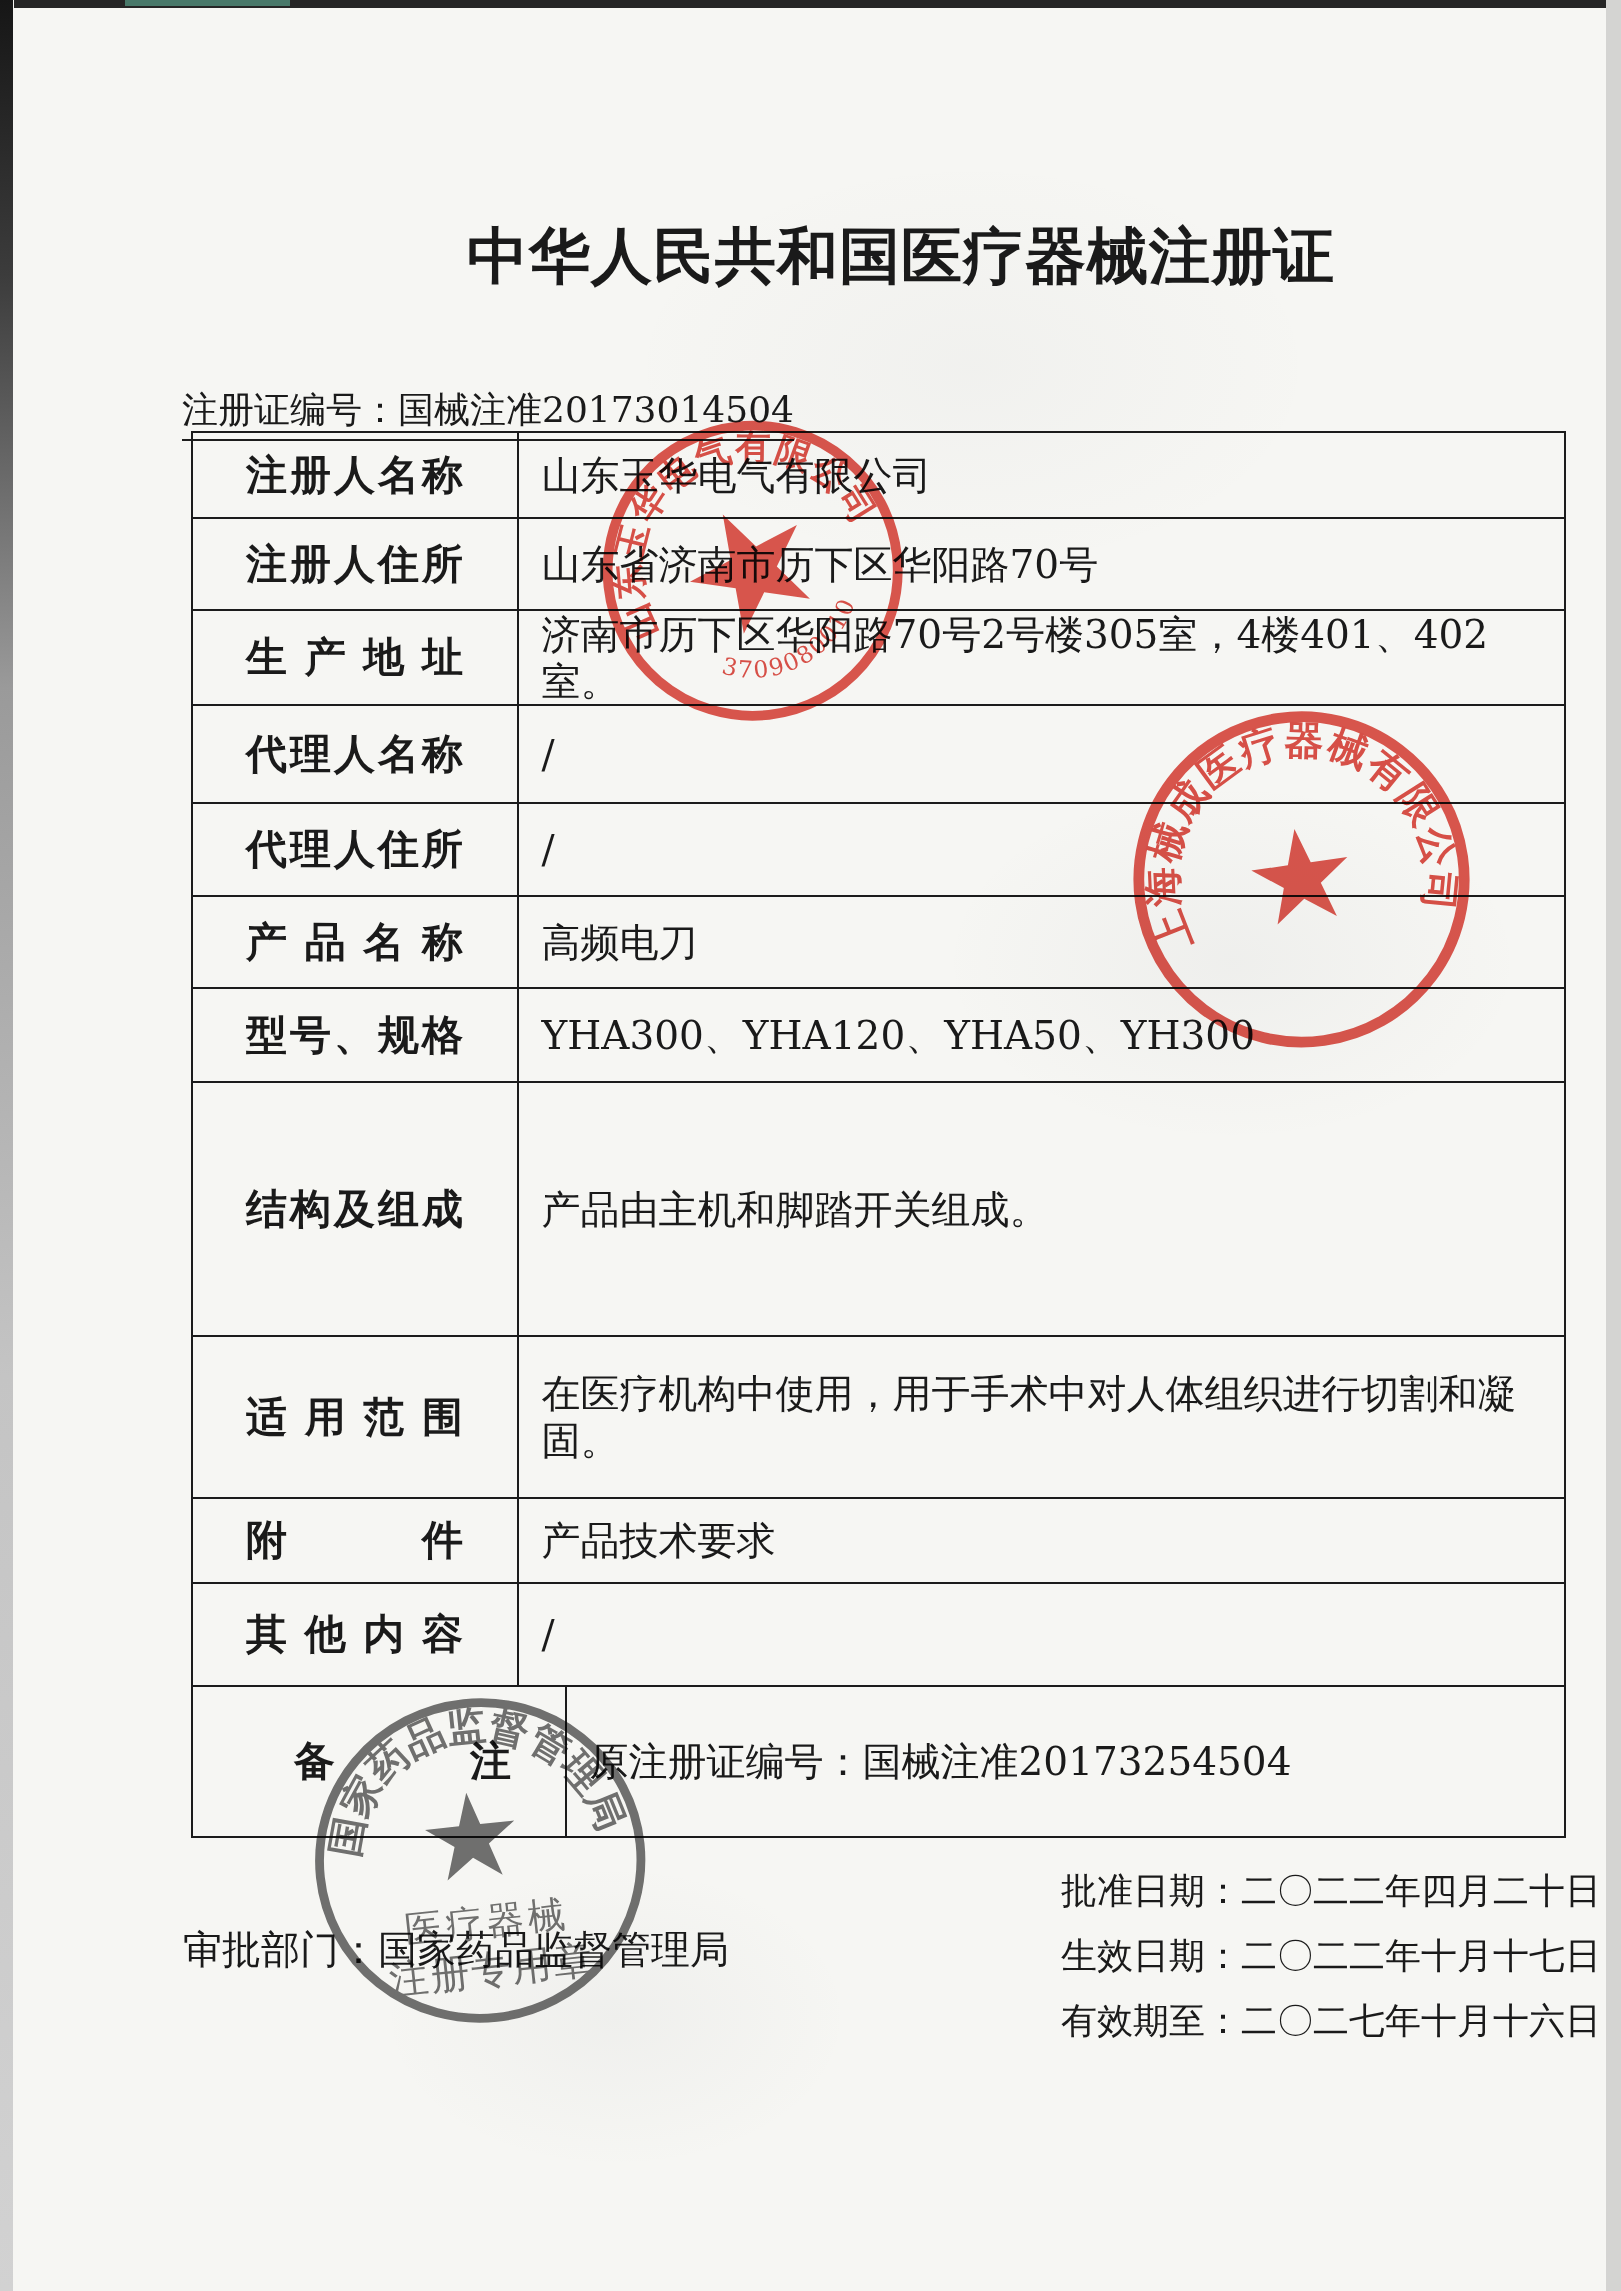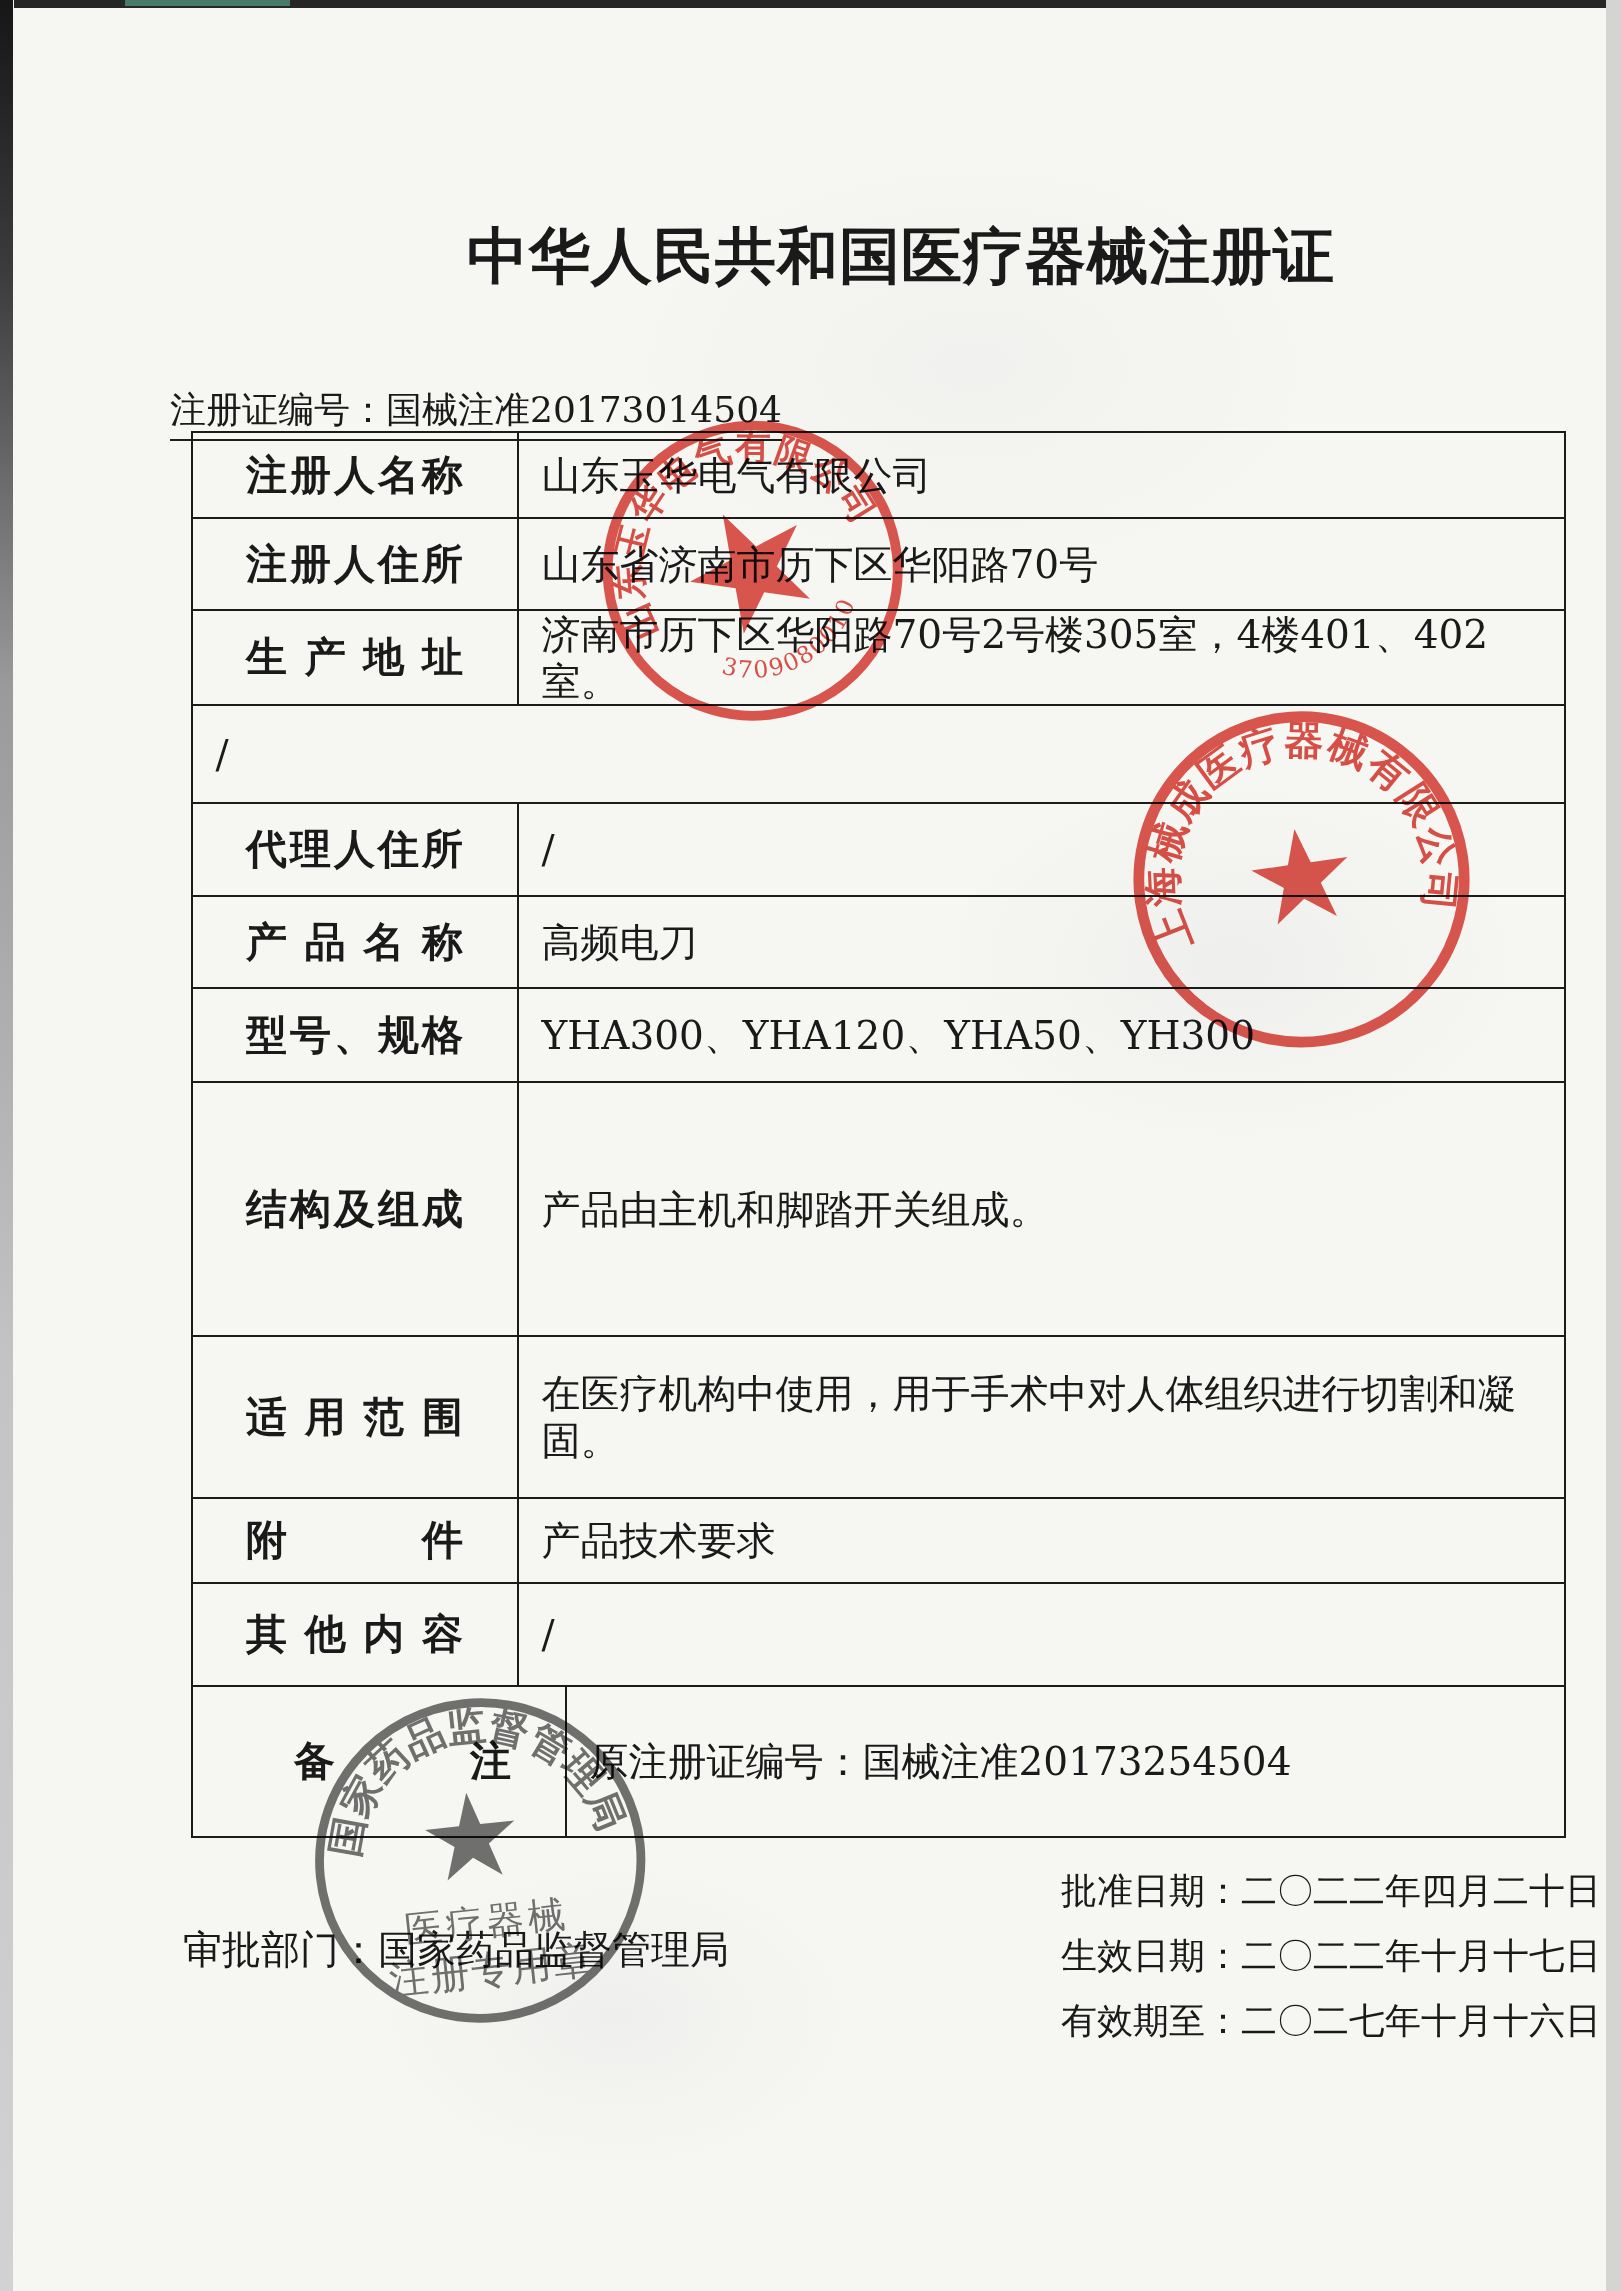--- a/index.html
+++ b/index.html
@@ -15,21 +15,21 @@
   }
   
   .scan-top{position:absolute;left:13.7px;right:0;top:0;height:7.8px;background:#262626;}
   .scan-top-tint{position:absolute;left:125px;top:0;width:165px;height:5.9px;background:#49796a;}
   .scan-left{position:absolute;left:0;top:0;width:12.7px;height:100%;
     background:linear-gradient(#161616 0%,#3c3c3c 12%,#9a9a9a 30%,#c4c4c4 60%,#d2d2d2 100%);}
   .scan-right{position:absolute;right:0;top:0;width:14.7px;height:100%;background:#d4d4d2;}
   
   .doc-title{position:absolute;left:467px;top:216px;font-size:61px;font-weight:700;
     letter-spacing:1px;white-space:nowrap;}
-  .cert-line{position:absolute;left:170px;top:386px;font-size:36px;white-space:nowrap;
+  .cert-line{position:absolute;left:182px;top:386px;font-size:36px;white-space:nowrap;
     border-bottom:2.9px solid #1d1d1d;padding-bottom:3.9px;}
   
   .cert-table{position:absolute;left:191px;top:431px;width:1371px;border:2.9px solid #1b1b1b;}
   .row{display:flex;box-sizing:border-box;border-bottom:2.9px solid #1b1b1b;}
   .row:last-child{border-bottom:none;margin-left:48px;}
   .cell-l{box-sizing:border-box;width:326px;border-right:2.9px solid #1b1b1b;
     display:flex;align-items:center;padding:0 53px 0 53px;}
   .cell-l span{display:block;width:100%;font-size:41px;font-weight:600;
     text-align:justify;text-align-last:justify;letter-spacing:1px;}
   .cell-v{box-sizing:border-box;flex:1;display:flex;align-items:center;
@@ -81,20 +81,23 @@
         </div>
       <div class="cell-v">山东省济南市历下区华阳路70号</div>
     </div>
     <div class="row r3">
       <div class="cell-l">
           <span>生产地址</span>
         </div>
       <div class="cell-v">济南市历下区华阳路70号2号楼305室，4楼401、402室。</div>
     </div>
     <div class="row r4">
+      <div class="cell-l">
+          <span>代理人名称</span>
+        </div>
       <div class="cell-v">/</div>
     </div>
     <div class="row r5">
       <div class="cell-l">
           <span>代理人住所</span>
         </div>
       <div class="cell-v">/</div>
     </div>
     <div class="row r6">
       <div class="cell-l">

